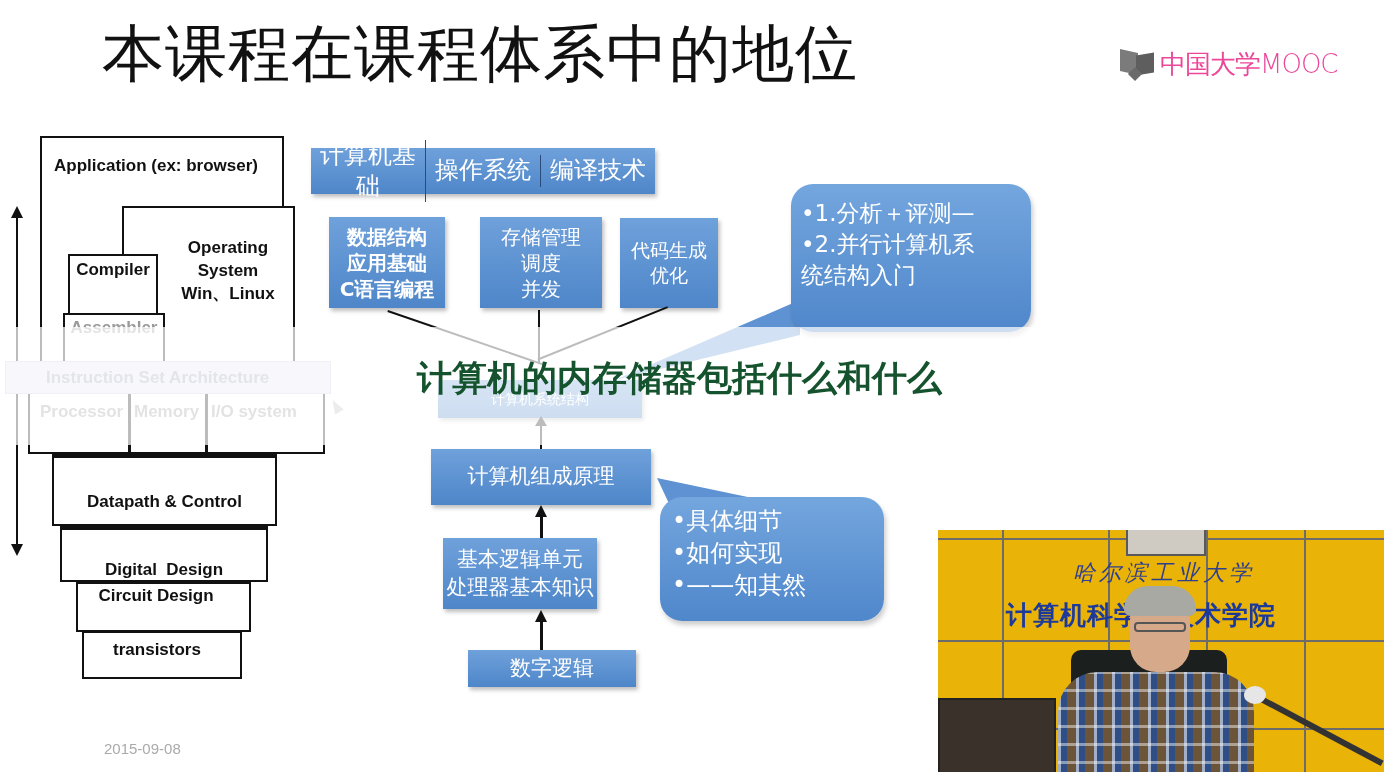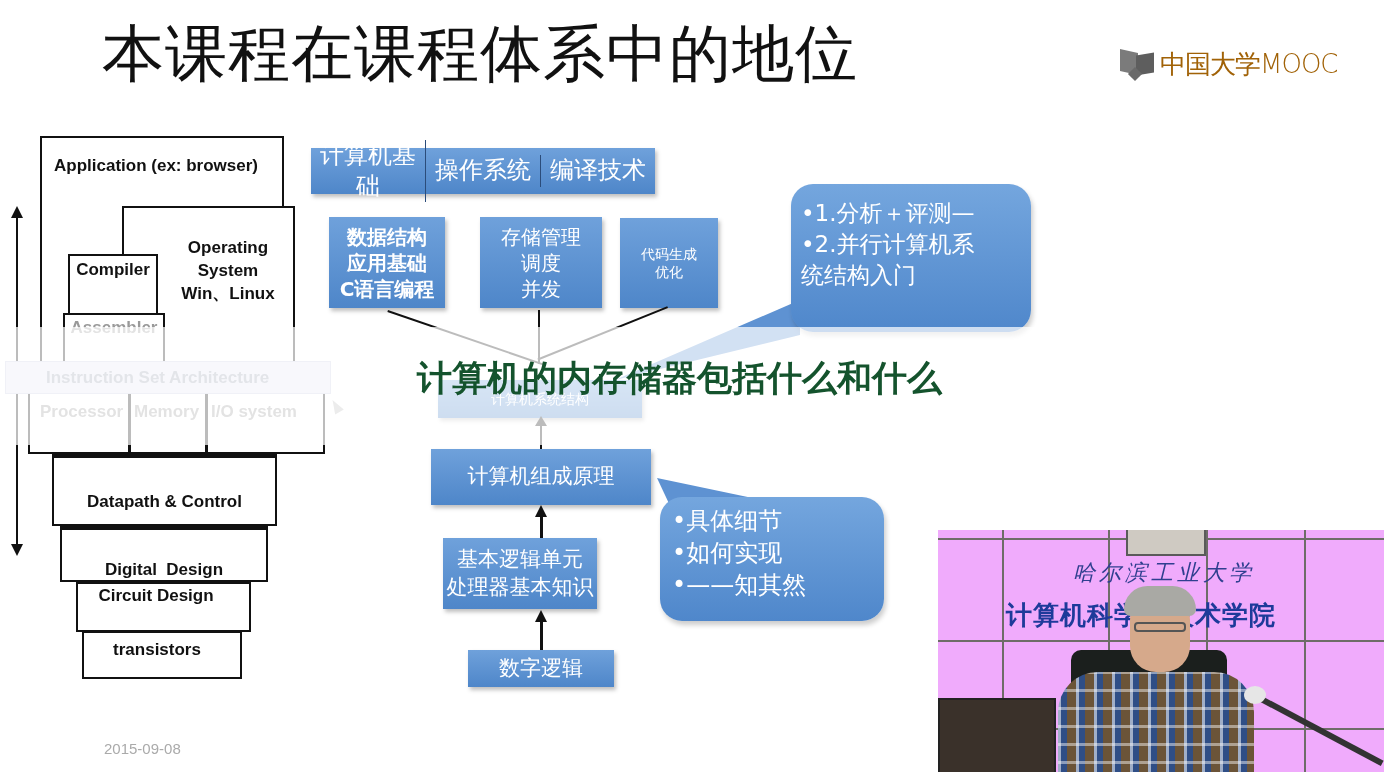--- a/index.html
+++ b/index.html
@@ -14,21 +14,21 @@
     font-family: "DejaVu Serif", serif; font-size: 62px; color: #111;
     letter-spacing: 1px; white-space: nowrap;
   }
 
   
   .mooc-logo { left: 1120px; top: 46px; height: 36px; display: flex; align-items: center; gap: 4px; }
   .mooc-logo .book { width: 36px; height: 30px; position: relative; }
   .mooc-logo .book .l { position: absolute; left: 0; top: 2px; width: 18px; height: 22px; background: #7b7b7b; transform: skewY(12deg); }
   .mooc-logo .book .r { position: absolute; left: 16px; top: 5px; width: 18px; height: 20px; background: #5e5e5e; transform: skewY(-10deg); }
   .mooc-logo .book .t { position: absolute; left: 10px; top: 20px; width: 10px; height: 10px; background: #6a6a6a; transform: rotate(45deg); }
-  .mooc-logo .txt { font-family: "DejaVu Sans", sans-serif; font-size: 26px; color: #a16207; font-weight: 300; letter-spacing: -1px; }
+  .mooc-logo .txt { font-family: "DejaVu Sans", sans-serif; font-size: 26px; color: #ec4899; font-weight: 300; letter-spacing: -1px; }
 
   
   .box { position: absolute; border: 2.5px solid #111; background: #fff; }
   .lbl { position: absolute; font-family: "Liberation Sans", sans-serif; font-weight: bold; font-size: 17px; color: #111; white-space: nowrap; text-align: center; }
   .lbl.grey { color: #999; font-weight: bold; }
   .vline { position: absolute; width: 2.5px; background: #111; }
   .isa-bar {
     position: absolute; left: 5px; top: 361px; width: 326px; height: 33px;
     background: #e4e6f4; border: 1px solid #c8cce0;
   }
@@ -69,21 +69,21 @@
     position: absolute; left: 0; top: 327px; width: 1384px; height: 118px;
     background: rgba(255,255,255,0.72);
   }
   .overlay-title {
     position: absolute; left: 417px; top: 352px; height: 52px; line-height: 52px;
     font-family: "DejaVu Sans", sans-serif; font-weight: bold; font-size: 35px; color: #14532d;
     white-space: nowrap; letter-spacing: 0px;
   }
 
   
-  .video { position: absolute; left: 938px; top: 530px; width: 446px; height: 242px; overflow: hidden; background: #f0abfc; }
+  .video { position: absolute; left: 938px; top: 530px; width: 446px; height: 242px; overflow: hidden; background: #eab308; }
   .video .wall-line-h { position: absolute; left: 0; width: 100%; height: 2px; background: #6e6c68; }
   .video .wall-line-v { position: absolute; top: 0; width: 2px; height: 100%; background: #6e6c68; }
   .video .uni { position: absolute; left: 135px; top: 28px; font-family: "DejaVu Serif", serif; font-style: italic; font-size: 22px; color: #2f3f8f; letter-spacing: 4px; white-space: nowrap; }
   .video .dept { position: absolute; left: 68px; top: 68px; font-family: "DejaVu Sans", sans-serif; font-weight: bold; font-size: 26px; color: #1d3a9a; white-space: nowrap; letter-spacing: 1px; }
   .video .emblem { position: absolute; left: 188px; top: 0px; width: 80px; height: 26px; border: 2px solid #5a5a5a; border-top: none; background: #cfcac2; }
   .video .chair { position: absolute; left: 133px; top: 120px; width: 156px; height: 110px; background: #1b1f1d; border-radius: 10px 10px 0 0; }
   .video .person-body { position: absolute; left: 120px; top: 142px; width: 196px; height: 110px; border-radius: 40px 40px 0 0;
     background:
       repeating-linear-gradient(90deg, rgba(255,255,255,0.55) 0 3px, transparent 3px 18px),
       repeating-linear-gradient(0deg, rgba(255,255,255,0.45) 0 3px, transparent 3px 18px),
@@ -165,21 +165,21 @@
     <div class="seg">操作系统</div>
     <div class="seg">编译技术</div>
   </div>
 
   <div class="bbox" style="left:329px;top:217px;width:116px;height:91px;font-size:20px;font-weight:bold;">数据结构
 应用基础
 C语言编程</div>
   <div class="bbox" style="left:480px;top:217px;width:122px;height:91px;font-size:20px;">存储管理
 调度
 并发</div>
-  <div class="bbox" style="left:620px;top:218px;width:98px;height:90px;font-size:14px;">代码生成
+  <div class="bbox" style="left:620px;top:218px;width:98px;height:90px;font-size:19px;">代码生成
 优化</div>
 
   <div class="connector" style="left:388px;top:310px;width:165px;transform:rotate(19deg);"></div>
   <div class="connector" style="left:540px;top:310px;width:54px;transform:rotate(90deg);"></div>
   <div class="connector" style="left:668px;top:308px;width:140px;transform:rotate(158deg);"></div>
 
   <div class="bbox" style="left:438px;top:380px;width:204px;height:38px;font-size:14px;">计算机系统结构</div>
 
   <svg class="abs" style="left:610px;top:260px;" width="200" height="130">
     <polygon points="5,120 190,40 190,75" fill="#5e92d2"></polygon>
@@ -197,21 +197,21 @@
 
   <div class="abs" style="left:540px;top:512px;width:2.5px;height:28px;background:#111;"></div>
   <div class="abs" style="left:535px;top:505px;width:0;height:0;border-left:6px solid transparent;border-right:6px solid transparent;border-bottom:12px solid #111;"></div>
 
   <div class="bbox" style="left:443px;top:538px;width:154px;height:71px;font-size:21px;">基本逻辑单元
 处理器基本知识</div>
 
   <div class="abs" style="left:540px;top:617px;width:2.5px;height:34px;background:#111;"></div>
   <div class="abs" style="left:535px;top:610px;width:0;height:0;border-left:6px solid transparent;border-right:6px solid transparent;border-bottom:12px solid #111;"></div>
 
-  <div class="bbox" style="left:468px;top:650px;width:146px;height:37px;font-size:21px;text-align:right;">数字逻辑</div>
+  <div class="bbox" style="left:468px;top:650px;width:168px;height:37px;font-size:21px;text-align:right;">数字逻辑</div>
 
   <svg class="abs" style="left:652px;top:470px;" width="120" height="60">
     <polygon points="5,8 110,30 20,40" fill="#5e92d2"></polygon>
   </svg>
   <div class="bubble" style="left:660px;top:497px;width:224px;height:124px;padding:8px 12px 0 12px;font-size:24px;line-height:32px;">
     <div class="line">•具体细节</div>
     <div class="line">•如何实现</div>
     <div class="line">•——知其然</div>
   </div>
 </div>

